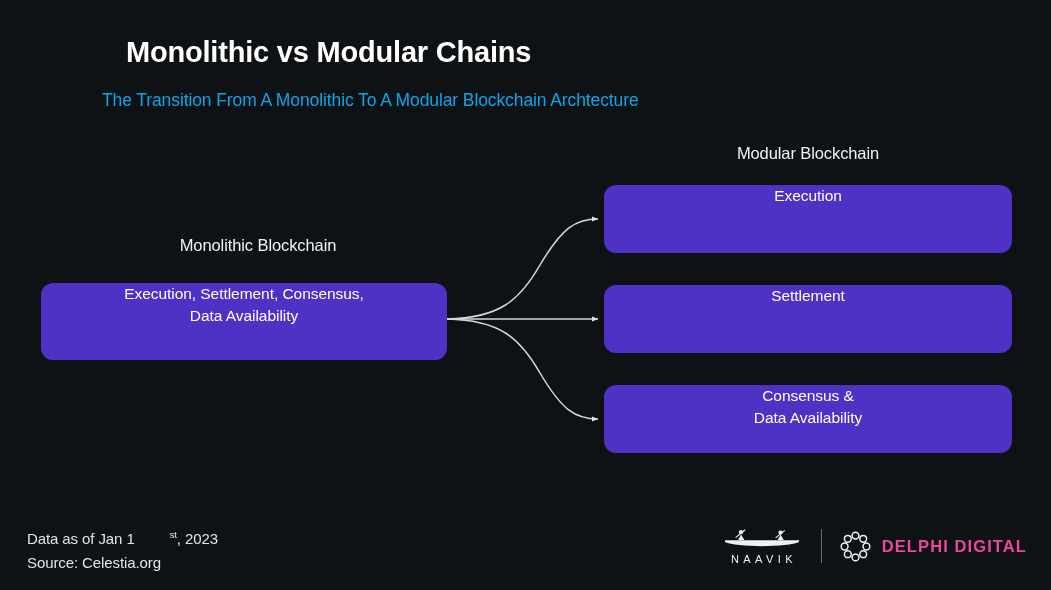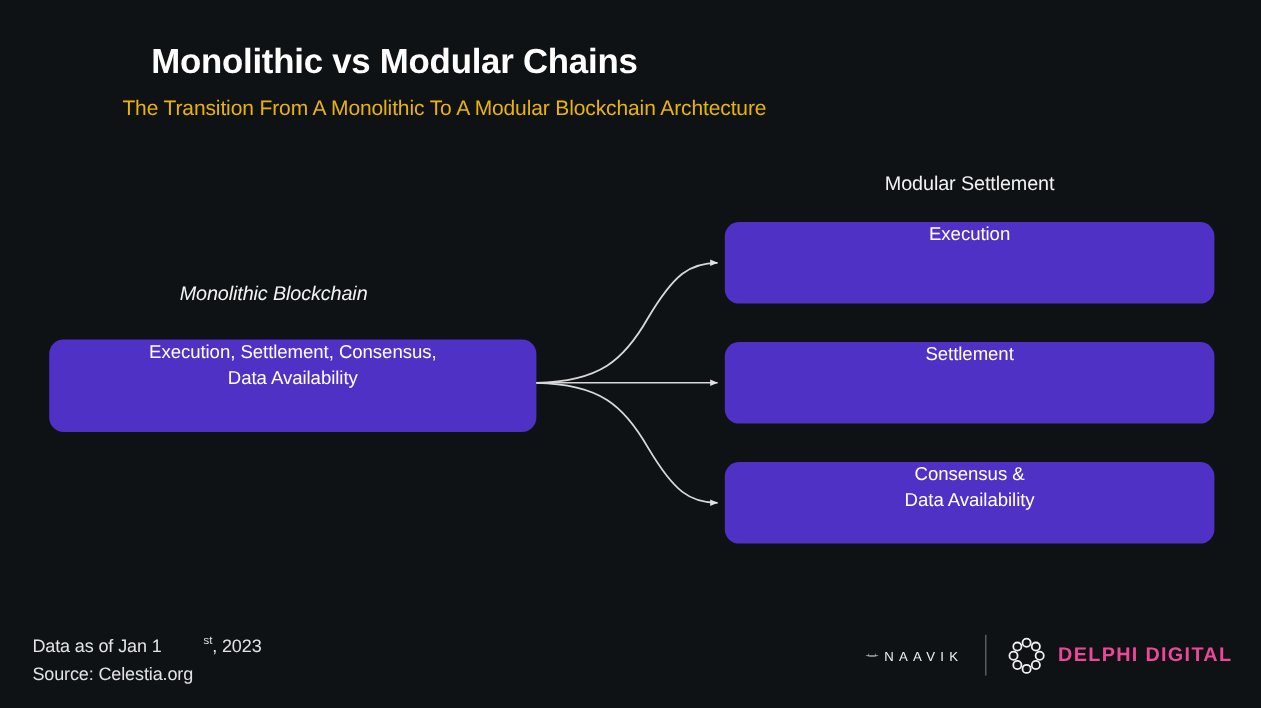--- a/index.html
+++ b/index.html
@@ -30,25 +30,25 @@
   .title {
     font-size: 29px;
     font-weight: bold;
     letter-spacing: -0.2px;
     color: #ffffff;
     line-height: 36px;
     white-space: nowrap;
     margin-left: 24px;
   }
   .subtitle {
-    margin-top: 9px;
+    margin-top: 19px;
     font-size: 17.5px;
     font-weight: normal;
     letter-spacing: -0.1px;
-    color: #eab308;
+    color: #0ea5e9;
     line-height: 22px;
     white-space: nowrap;
   }
 
   
   .diagram {
     position: absolute;
     left: 0;
     top: 0;
     width: 1051px;
@@ -56,21 +56,21 @@
   }
 
   .col-label {
     position: absolute;
     font-size: 16.5px;
     color: #f2f2f4;
     letter-spacing: -0.1px;
     text-align: center;
     white-space: nowrap;
   }
-  .col-label.mono  { left: 25px;  top: 236px; width: 406px; font-style: italic; }
+  .col-label.mono  { left: 55px;  top: 236px; width: 406px; }
   .col-label.modul { left: 604px; top: 144px; width: 408px; }
 
   .node {
     position: absolute;
     background: #5031c6;
     border-radius: 12px;
     display: flex;
     align-items: flex-start;
     justify-content: center;
     text-align: center;
@@ -136,20 +136,21 @@
     position: absolute;
     right: 24px;
     top: 524px;
     display: flex;
     align-items: center;
     gap: 18px;
     height: 44px;
   }
   .naavik {
     display: flex;
+    flex-direction: column;
     align-items: center;
     justify-content: center;
     width: 82px;
   }
   .naavik-word {
     margin-top: 3px;
     font-size: 11px;
     letter-spacing: 4.4px;
     color: #f0f0f2;
     text-indent: 4.4px;
@@ -179,21 +180,21 @@
 
   <div class="header">
     <div class="title">Monolithic vs Modular Chains</div>
     <div class="subtitle">The Transition From A Monolithic To A Modular Blockchain Archtecture</div>
   </div>
 
   <div class="diagram">
 
     <div class="col-label mono">Monolithic Blockchain</div>
 
-    <div class="col-label modul">Modular Settlement</div>
+    <div class="col-label modul">Modular Blockchain</div>
 
     <div class="node mono-node">
       <span>
         <span>Execution, Settlement, Consensus,</span><br>
         <span>Data Availability</span>
       </span>
     </div>
 
     <div class="node mod-exec">
       <span>Execution</span>

